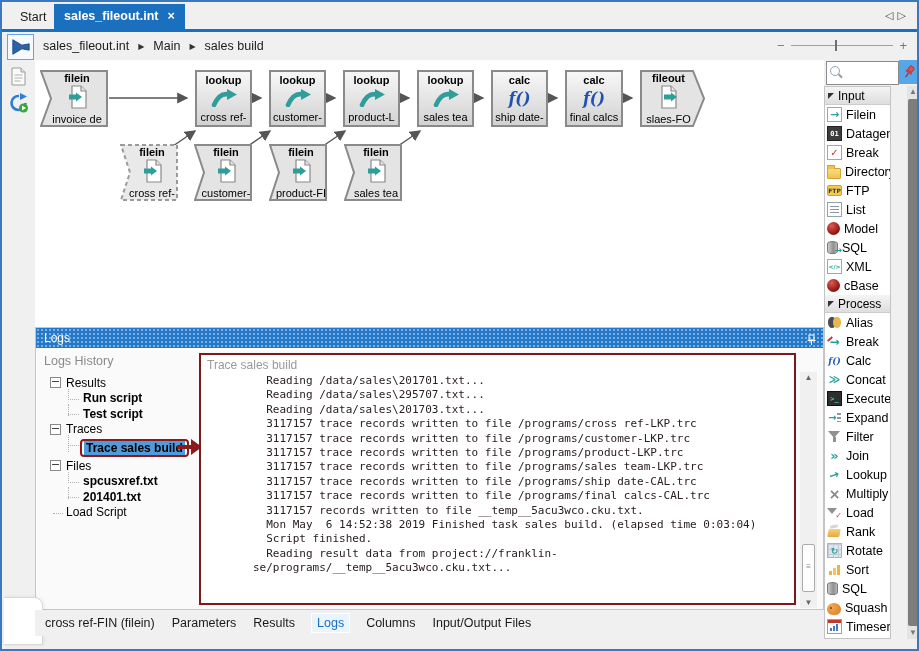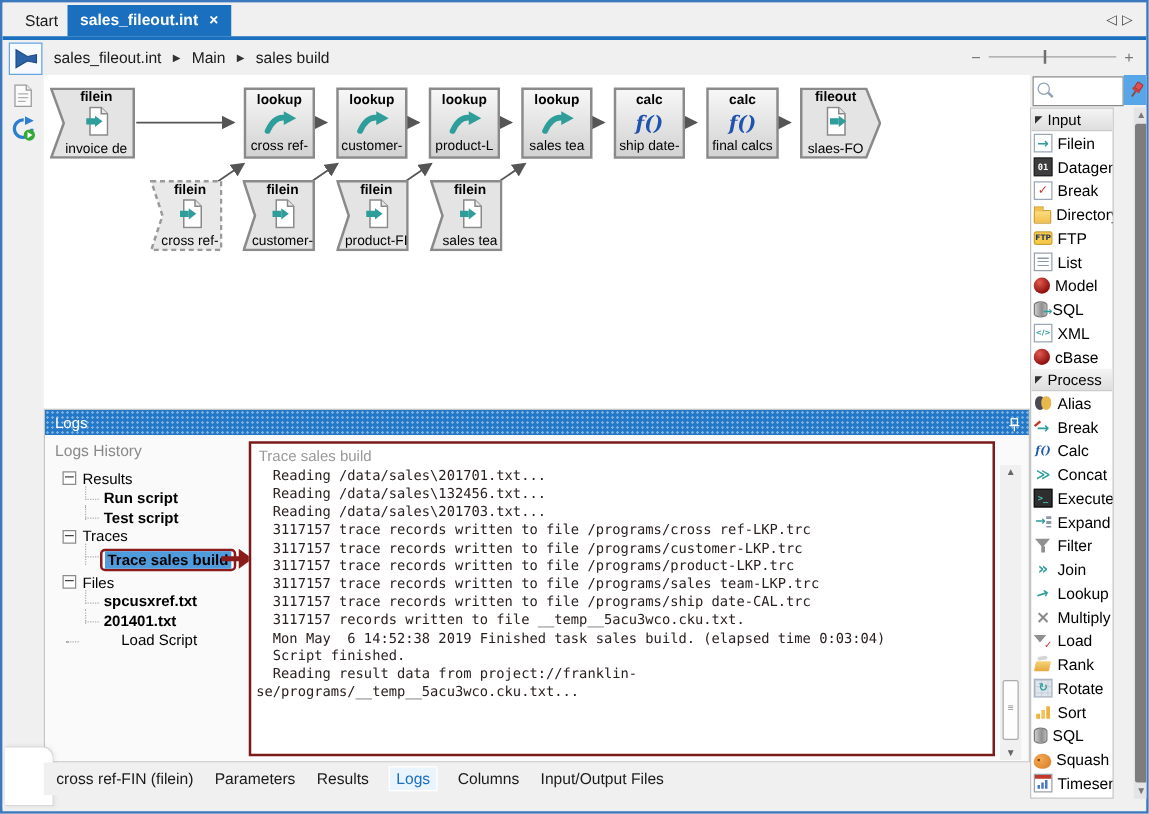--- a/index.html
+++ b/index.html
@@ -47,29 +47,29 @@
   .logs-pin{position:absolute;right:7px;top:4px;cursor:pointer;}
   .logs-body{position:relative;height:261px;}
   .hist-title{position:absolute;left:8px;top:6px;color:#8a8a8a;font-size:12.5px;}
   .tree{position:absolute;left:14px;top:27px;font-size:12px;color:#000;}
   .trow{height:15.5px;display:flex;align-items:center;white-space:nowrap;cursor:pointer;}
   .tbox{display:inline-block;width:9px;height:9px;border:1px solid #8a8a8a;background:#fff;margin-right:5px;position:relative;flex:none;}
   .tbox::before{content:"";position:absolute;left:1px;right:1px;top:3px;height:1px;background:#444;}
   .lvl1{padding-left:33px;position:relative;font-weight:bold;}
   .lvl1::before{content:"";position:absolute;left:18px;top:-2px;bottom:6px;border-left:1px dotted #b0b0b0;}
   .lvl1::after{content:"";position:absolute;left:18px;top:8px;width:11px;border-top:1px dotted #b0b0b0;}
-  .lvl0c{padding-left:16px;position:relative;justify-content:center;}
+  .lvl0c{padding-left:16px;position:relative;}
   .lvl0c::after{content:"";position:absolute;left:3px;top:8px;width:10px;border-top:1px dotted #b0b0b0;}
   .selwrap{border:2px solid #8b1a1a;border-radius:4px;padding:0 2px;margin-left:-3px;}
   .selitem{background:#4f9bdc;color:#000;padding:0 2px;}
   .redarrow-line{position:absolute;left:141px;top:97px;width:15px;height:4px;background:#8b1a1a;}
   .redarrow-head{position:absolute;left:155px;top:91px;width:0;height:0;border-left:11px solid #8b1a1a;border-top:8px solid transparent;border-bottom:8px solid transparent;}
   .logpanel{position:absolute;left:163px;top:5px;width:597px;height:252px;border:2px solid #7a1a1a;background:#fff;box-sizing:border-box;overflow:hidden;}
   .logpanel-title{color:#999;font-size:12px;padding:3px 0 2px 6px;}
-  .logline{font-family:"DejaVu Sans Mono",monospace;font-size:11px;line-height:14.4px;color:#2a2020;white-space:pre;padding-left:4px;}
+  .logline{font-family:"DejaVu Sans Mono",monospace;font-size:11px;line-height:14.4px;color:#2a2020;white-space:pre;padding-left:4px;margin-left:48px;}
   .logscroll{position:absolute;left:764px;top:24px;width:17px;height:236px;background:#f0f0f0;}
   .ls-up,.ls-dn{position:absolute;left:0;right:0;text-align:center;color:#666;font-size:8px;cursor:pointer;}
   .ls-up{top:1px;} .ls-dn{bottom:1px;}
   .ls-thumb{position:absolute;left:2px;right:2px;top:172px;height:46px;background:#fdfdfd;border:1px solid #ababab;border-radius:2px;cursor:pointer;}
   .ls-grip{text-align:center;color:#8a8a8a;font-size:8px;line-height:44px;}
 
   
   .bottomtabs{position:absolute;left:33px;top:608px;right:2px;height:26px;background:#f0f0f0;display:flex;align-items:center;gap:17px;padding-left:10px;font-size:12.5px;color:#1a1a1a;}
   .btab{cursor:pointer;white-space:nowrap;}
   .btab.active{color:#1a6fbf;background:#eaf4fd;outline:1px solid #fff;padding:2px 5px;}
@@ -396,27 +396,28 @@
         <div class="trow lvl0c">
             <span>Load Script</span>
           </div>
       </div>
       <div class="redarrow-line"></div>
       <div class="redarrow-head"></div>
 
       <div class="logpanel">
         <div class="logpanel-title">Trace sales build</div>
         <div class="logline">  Reading /data/sales\201701.txt...</div>
-        <div class="logline">  Reading /data/sales\132456.txt...</div>
+        <div class="logline">  Reading /data/sales\295707.txt...</div>
         <div class="logline">  Reading /data/sales\201703.txt...</div>
         <div class="logline">  3117157 trace records written to file /programs/cross ref-LKP.trc</div>
         <div class="logline">  3117157 trace records written to file /programs/customer-LKP.trc</div>
         <div class="logline">  3117157 trace records written to file /programs/product-LKP.trc</div>
         <div class="logline">  3117157 trace records written to file /programs/sales team-LKP.trc</div>
         <div class="logline">  3117157 trace records written to file /programs/ship date-CAL.trc</div>
+        <div class="logline">  3117157 trace records written to file /programs/final calcs-CAL.trc</div>
         <div class="logline">  3117157 records written to file __temp__5acu3wco.cku.txt.</div>
         <div class="logline">  Mon May  6 14:52:38 2019 Finished task sales build. (elapsed time 0:03:04)</div>
         <div class="logline">  Script finished.</div>
         <div class="logline">  Reading result data from project://franklin-</div>
         <div class="logline">se/programs/__temp__5acu3wco.cku.txt...</div>
       </div>
 
       <div class="logscroll">
         <div class="ls-up">▲</div>
         <div class="ls-thumb">

